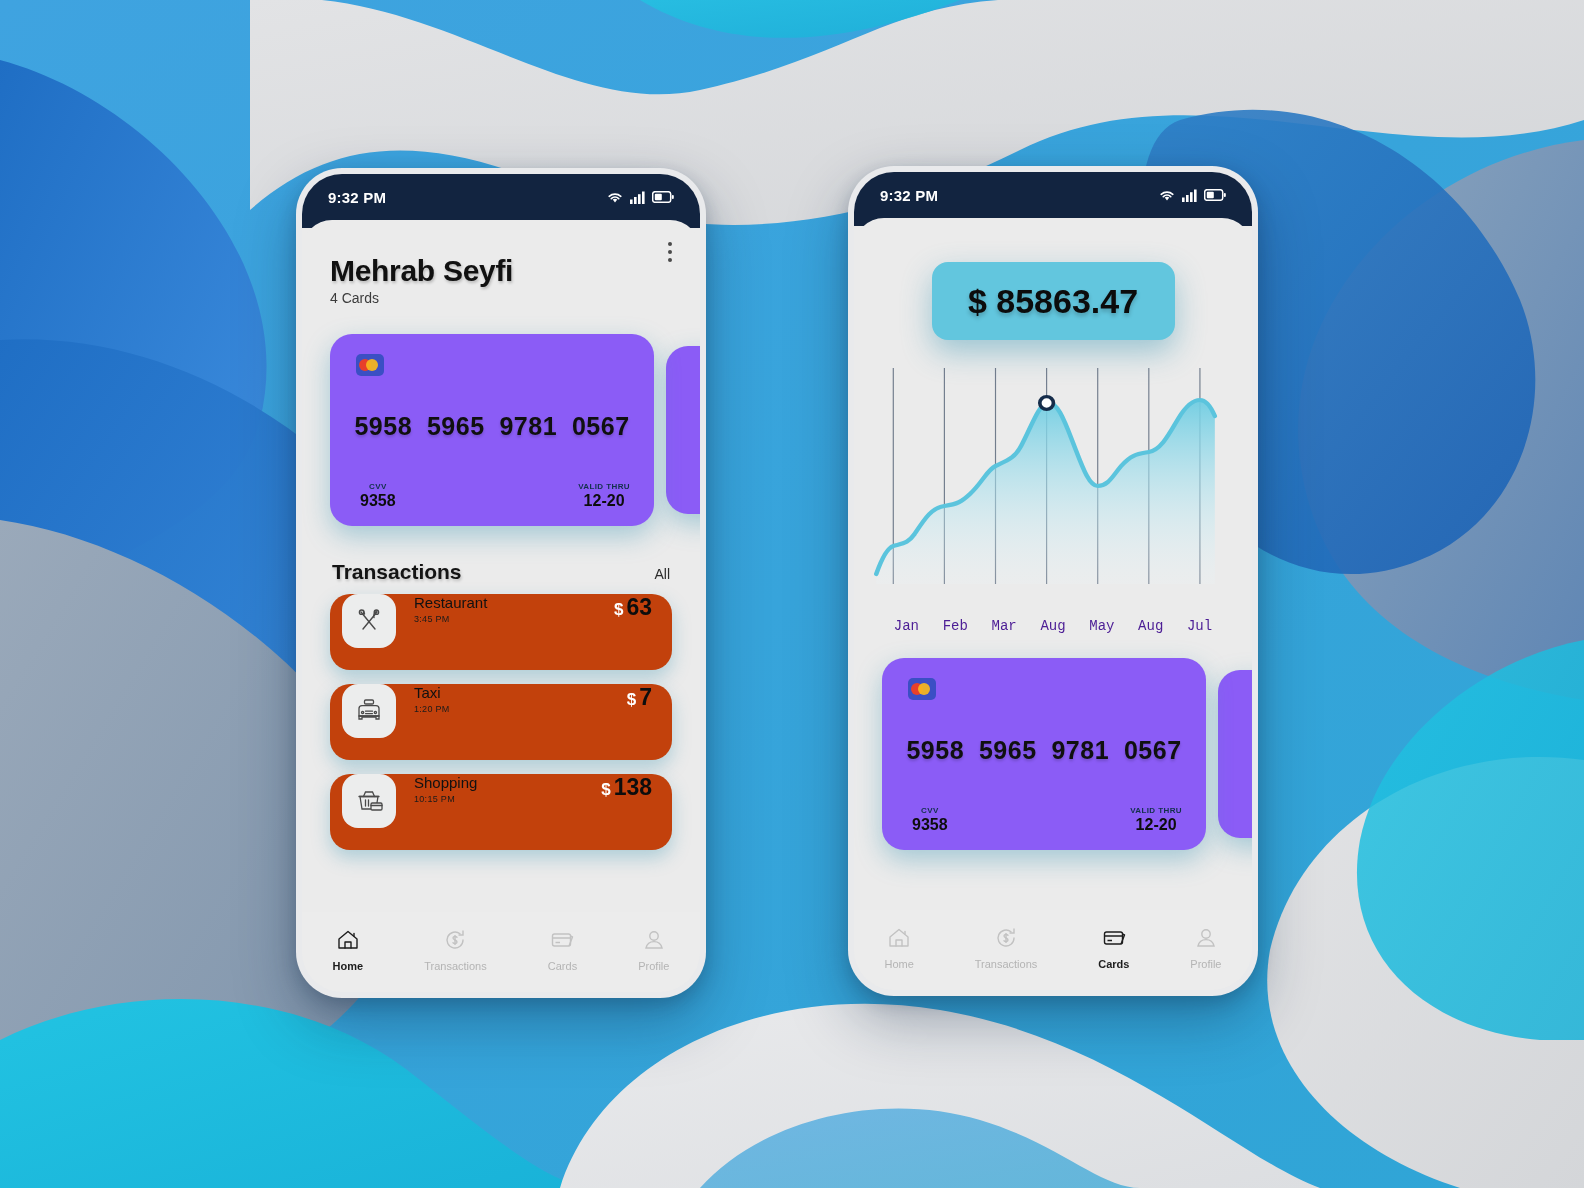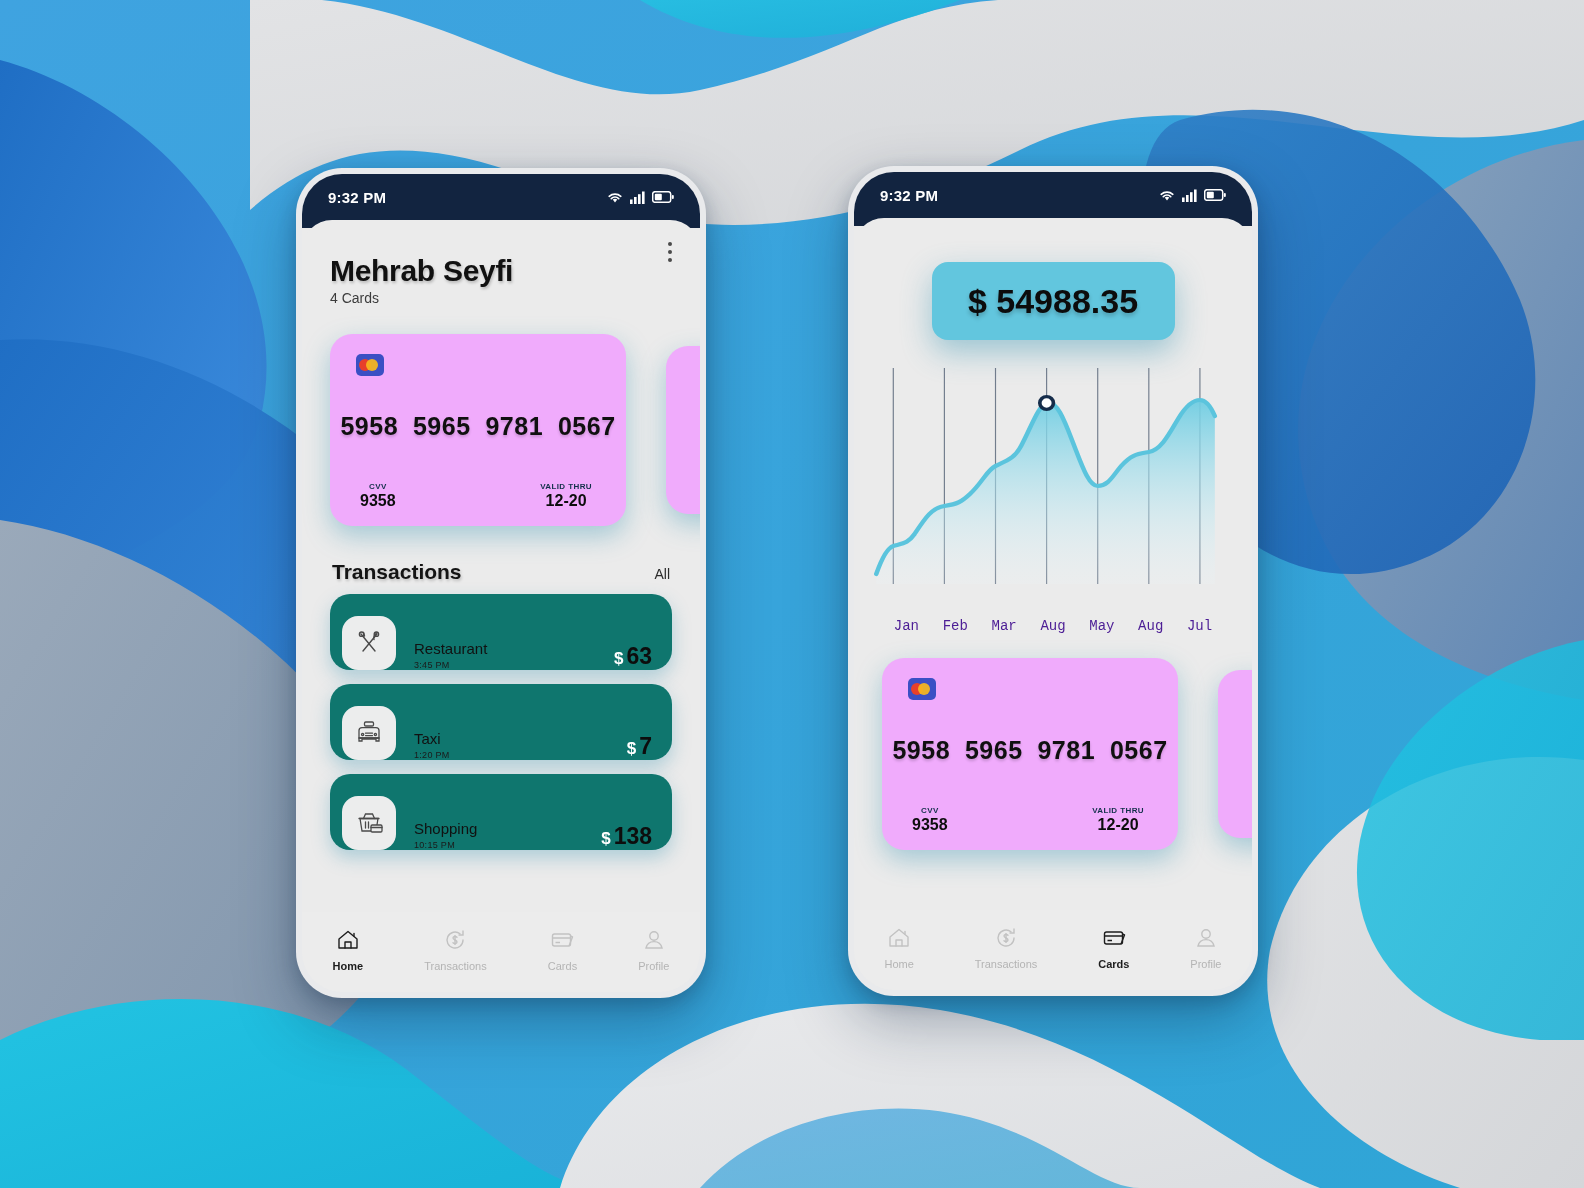--- a/index.html
+++ b/index.html
@@ -58,22 +58,22 @@
     font-size:30px; font-weight:bold; color:#111;
     letter-spacing:-.3px;
     text-shadow:1px 2px 3px rgba(0,0,0,.22);
   }
   .card-count { font-size:14px; color:#3c3c3c; margin-top:2px; }
 
   
   .card-strip { position:relative; margin-top:28px; padding-left:28px; height:196px; }
   .ccard {
     position:absolute; top:0;
-    width:296px; height:192px;
-    background:#f0abfc; border-radius:22px;
+    width:324px; height:192px;
+    background:#8b5cf6; border-radius:22px;
     box-shadow:0 10px 26px rgba(60,150,180,.40);
   }
   .ccard.main { left:28px; z-index:2; }
   .ccard.behind { left:364px; z-index:1; top:12px; height:168px; }
   .mc-logo {
     position:absolute; left:26px; top:20px;
     width:28px; height:22px; border-radius:5px;
     background:#3b4fc4; display:block;
   }
   .mc-logo::before, .mc-logo::after {
@@ -81,38 +81,38 @@
   }
   .mc-logo::before { left:3px;  background:#e8402a; }
   .mc-logo::after  { left:10px; background:#f6b81e; opacity:.93; }
   .card-number {
     position:absolute; left:0; right:0; top:78px;
     text-align:center; font-size:25px; font-weight:bold; color:#101010;
     letter-spacing:.5px; white-space:pre;
     text-shadow:0 2px 3px rgba(0,0,0,.18);
   }
   .card-foot {
-    position:absolute; left:30px; right:34px; bottom:16px;
+    position:absolute; left:30px; right:24px; bottom:16px;
     display:flex; justify-content:space-between; align-items:flex-end;
   }
   .cf-col { text-align:center; }
   .cf-label { font-size:8px; font-weight:bold; color:#12304a; letter-spacing:.4px; }
   .cf-value { font-size:16px; font-weight:bold; color:#0d0d0d; margin-top:1px; }
 
   
   .tx-head {
     margin-top:30px; padding:0 30px;
     display:flex; align-items:baseline; justify-content:space-between;
   }
   .tx-title { font-size:21px; font-weight:bold; color:#141414; text-shadow:1px 2px 3px rgba(0,0,0,.20); }
   .tx-all { font-size:14px; color:#2b2b2b; cursor:pointer; }
   .tx-list { padding:10px 28px 0 28px; display:flex; flex-direction:column; gap:14px; }
   .tx-item {
-    height:76px; background:#0f766e; border-radius:20px;
-    display:flex; align-items:flex-end; padding:0 20px 0 12px;
+    height:76px; background:#c2410c; border-radius:20px;
+    display:flex; align-items:flex-start; padding:0 20px 0 12px;
     box-shadow:0 8px 18px rgba(60,150,180,.34);
   }
   .tx-ico {
     width:54px; height:54px; border-radius:16px; background:#eceded;
     display:flex; align-items:center; justify-content:center; flex:0 0 auto;
   }
   .tx-meta { flex:1; padding-left:18px; }
   .tx-name { font-size:15px; color:#111; }
   .tx-time { font-size:9px; font-weight:normal; color:#1b1b1b; margin-top:3px; letter-spacing:.3px; }
   .tx-amt { font-size:23px; font-weight:bold; color:#0d0d0d; white-space:nowrap; }
@@ -397,21 +397,21 @@
         <svg width="22" height="12" viewBox="0 0 22 12">
           <rect x="0.7" y="0.7" width="18" height="10.6" rx="2.4" fill="none" stroke="#fff" stroke-width="1.5"></rect>
           <rect x="2.8" y="2.8" width="7" height="6.4" rx="1" fill="#fff"></rect>
           <rect x="19.8" y="4" width="2" height="4" rx="1" fill="#fff"></rect>
         </svg>
       </span>
     </div>
 
     <div class="screen">
 
-      <div class="balance">$ 54988.35</div>
+      <div class="balance">$ 85863.47</div>
 
       <div class="chart-wrap">
         <svg width="100%" height="246" viewBox="0 0 340 246" preserveAspectRatio="none">
           <defs>
             <linearGradient id="areaFill" x1="0" y1="0" x2="0" y2="1">
               <stop offset="0" stop-color="#6fcde2" stop-opacity=".95"></stop>
               <stop offset="1" stop-color="#eaf7fb" stop-opacity=".15"></stop>
             </linearGradient>
           </defs>
           <g stroke="#5d6a7d" stroke-width="1.1" opacity=".85">

